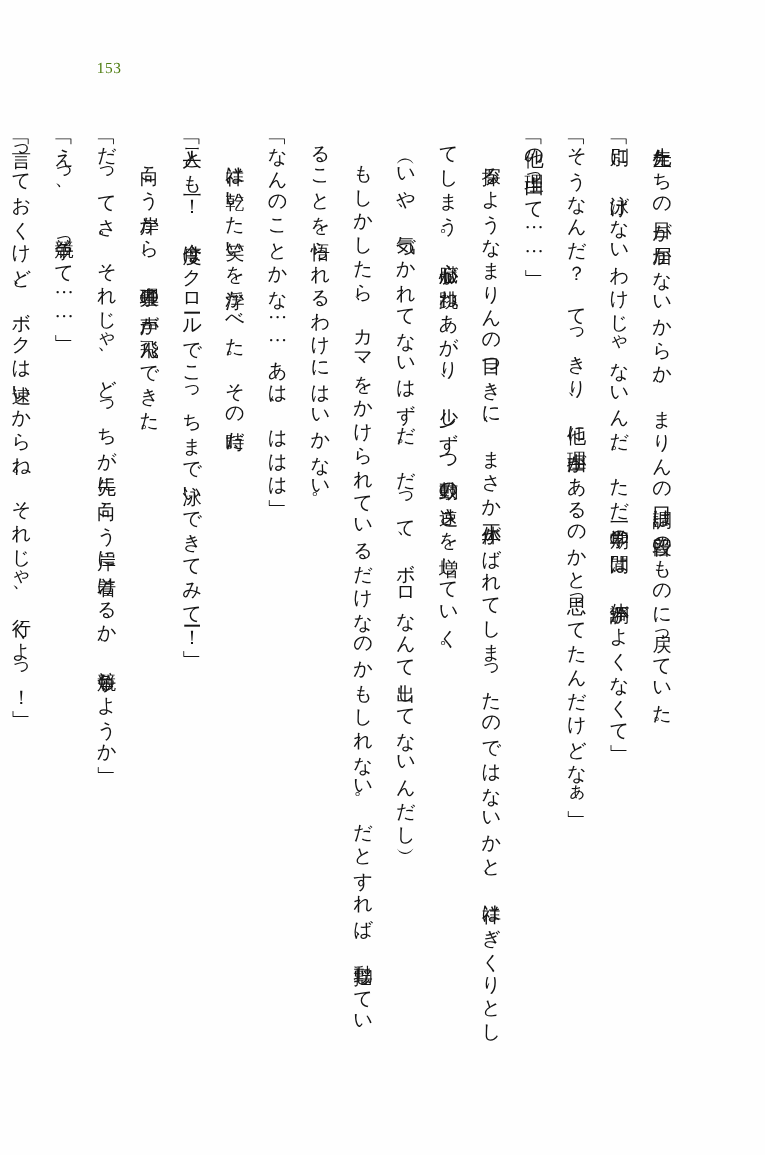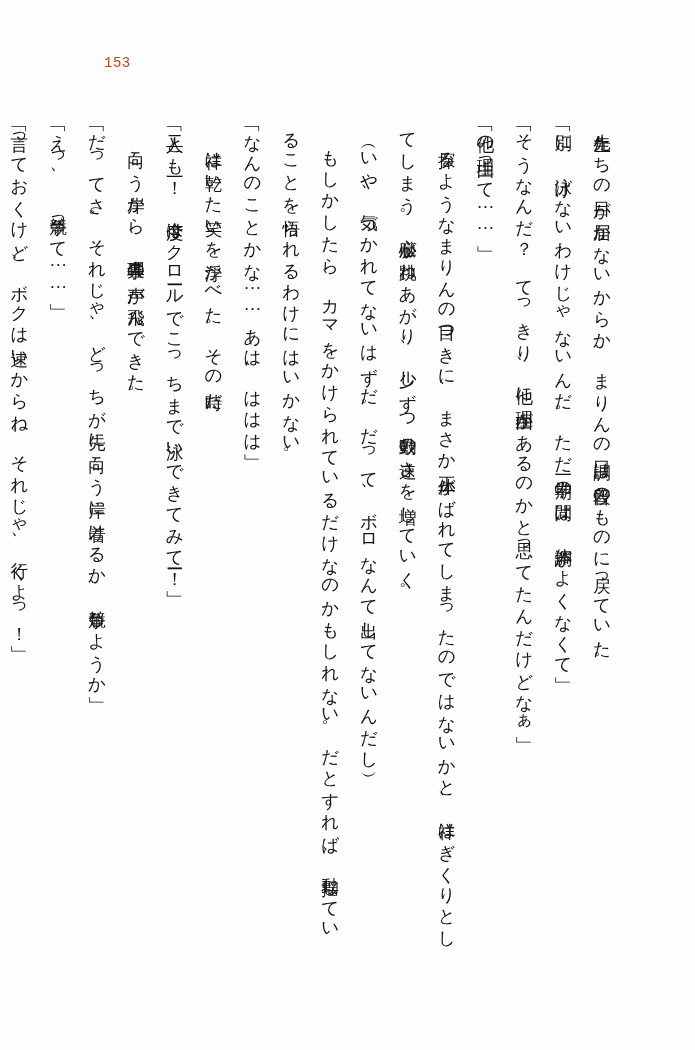--- a/index.html
+++ b/index.html
@@ -17,25 +17,25 @@
   .page {
     position: relative;
     width: 695px;
     height: 1050px;
     background: #fefefe;
     box-sizing: border-box;
   }
   .page-number {
     position: absolute;
     top: 55px;
-    left: 104px;
+    left: 88px;
     font-size: 14px;
     letter-spacing: 0.5px;
-    color: #c2410c;
-    font-family: Liberation Mono, monospace;
+    color: #4d7c0f;
+    font-family: Liberation Serif, serif;
   }
   
   .text-body {
     position: absolute;
     top: 120px;
     right: 74px;
     height: 830px;
     width: 560px;
     writing-mode: vertical-rl;
     -webkit-writing-mode: vertical-rl;

